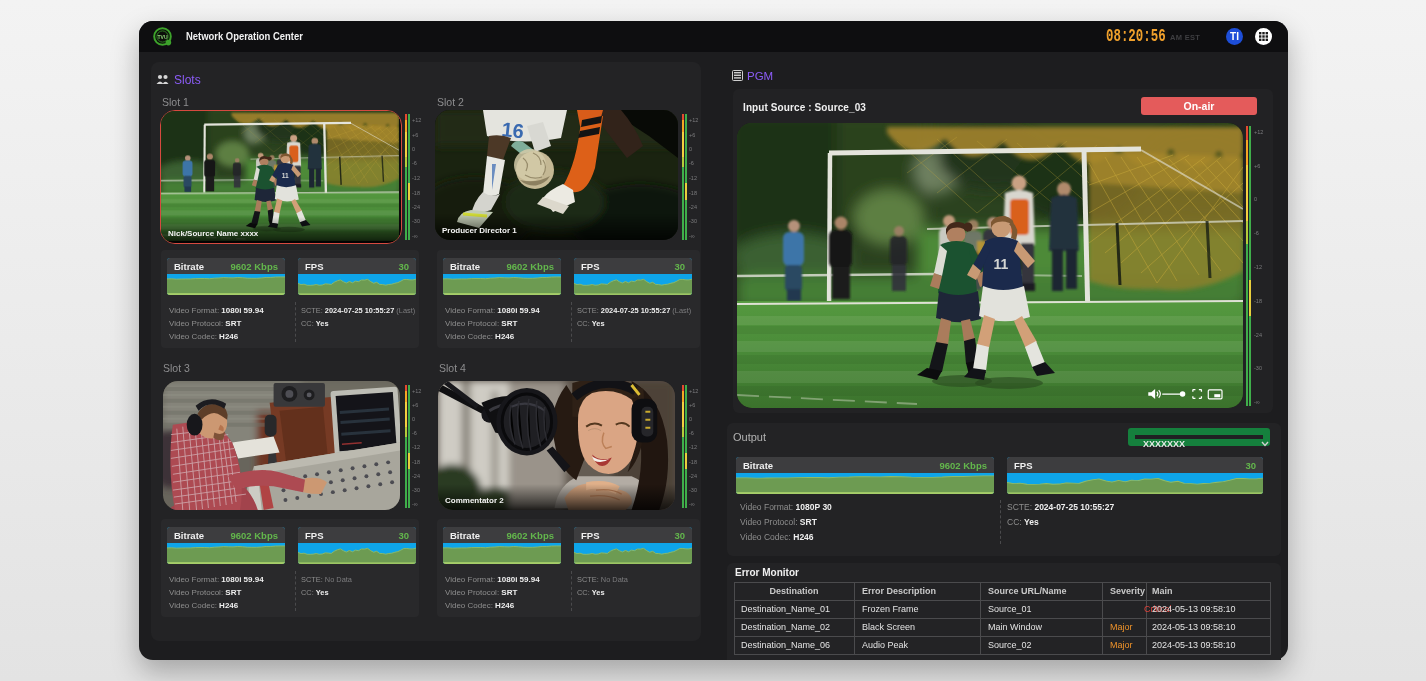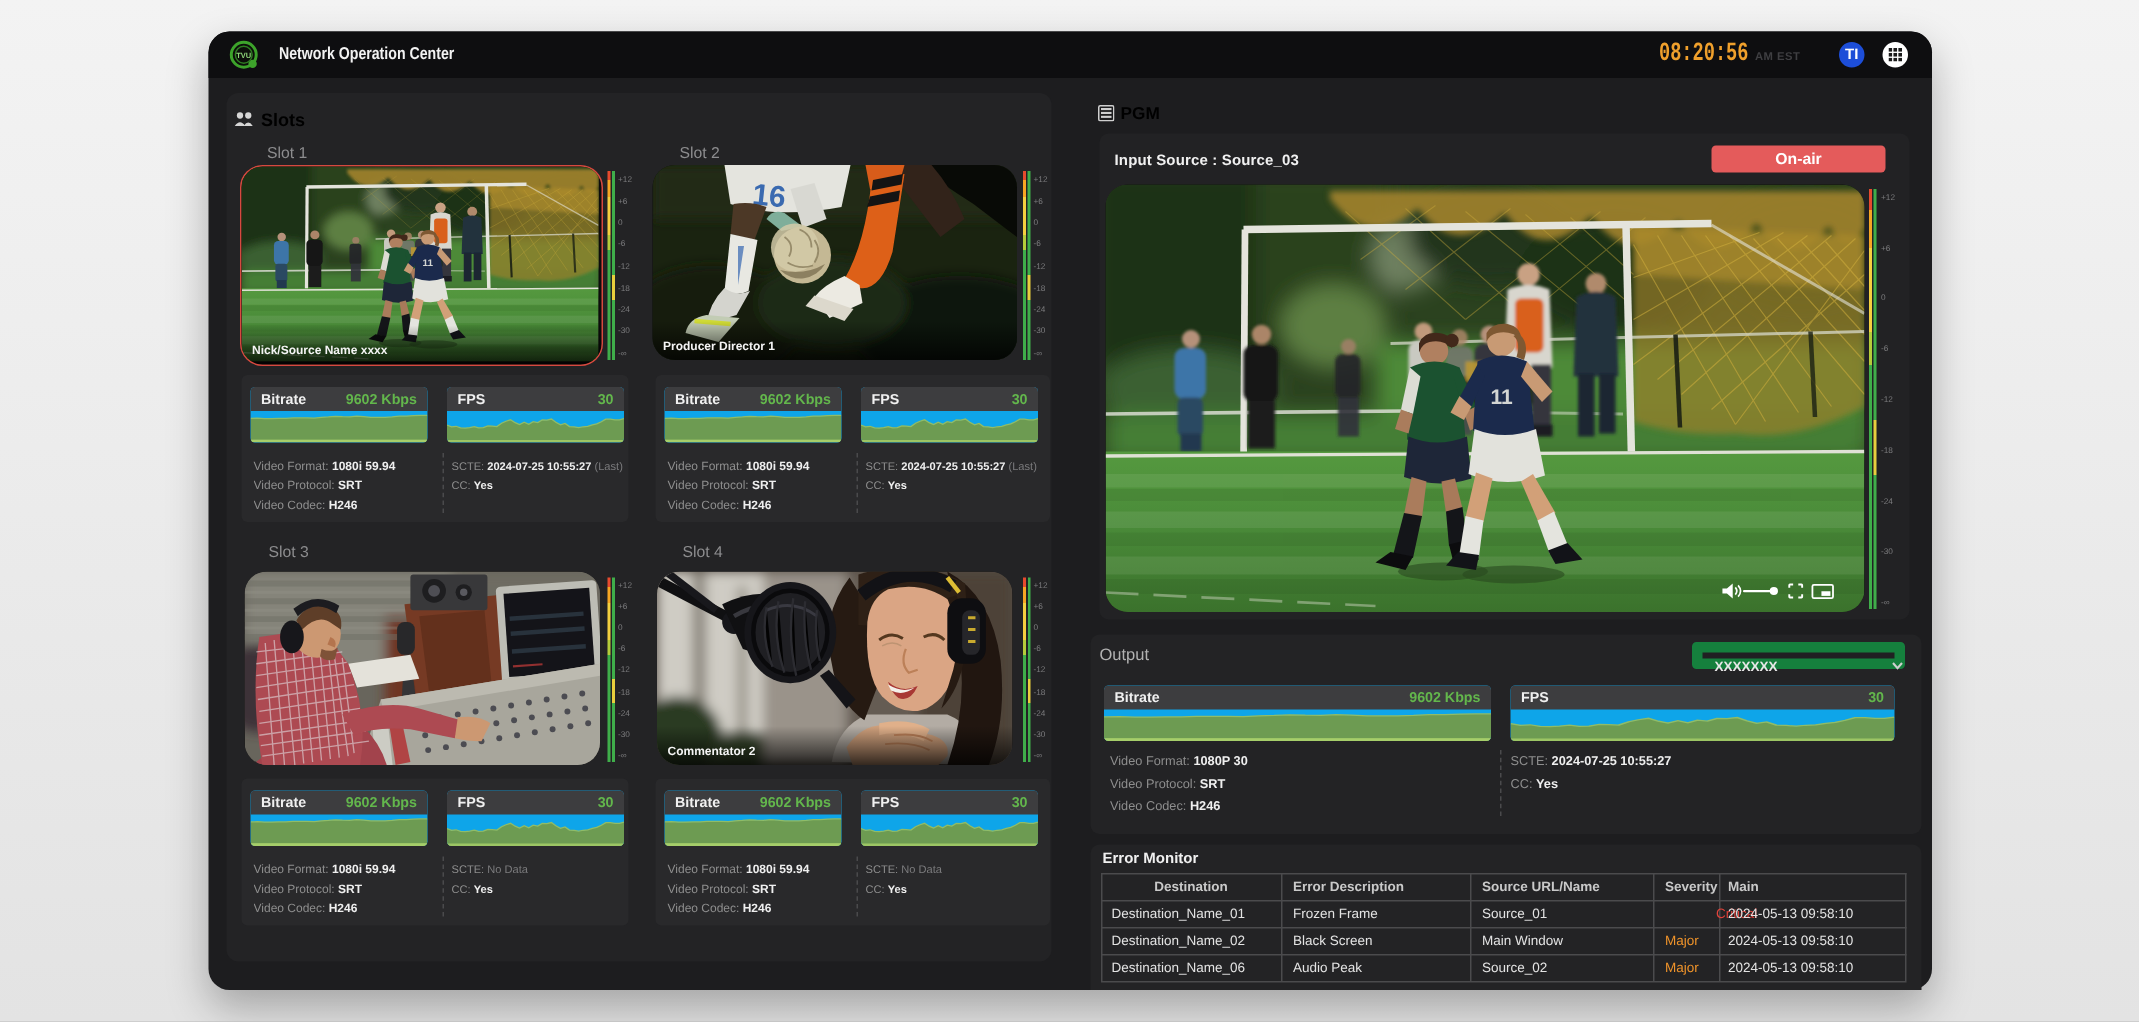--- a/index.html
+++ b/index.html
@@ -9,22 +9,22 @@
 #panel { left:139px; top:21px; width:1149px; height:639px; background:#1d1d1f; border-radius:14px; box-shadow:0 12px 28px rgba(0,0,0,.28); overflow:hidden; }
 #topbar { left:139px; top:21px; width:1149px; height:31px; background:#0e0e10; border-radius:14px 14px 0 0; }
 #title { left:186px; top:30px; font-size:11.5px; font-weight:bold; color:#f2f2f2; transform:scaleX(0.82); transform-origin:left center; }
 #clock { left:1106px; top:29px; font-family:"Liberation Mono", monospace; font-size:13.5px; font-weight:bold; color:#f0a02c; transform:scale(0.92,1.3); transform-origin:left center; }
 #ampm { left:1170px; top:33px; font-size:7.5px; font-weight:bold; color:#3f3f42; letter-spacing:.3px; }
 .circ { border-radius:50%; }
 #avatar { left:1226px; top:28px; width:17px; height:17px; background:#1d4ed8; color:#fff; font-size:10px; font-weight:bold; text-align:center; line-height:17px; }
 #gridbtn { left:1255px; top:28px; width:17px; height:17px; background:#fff; }
 
 #slotsPanel { left:151px; top:62px; width:550px; height:579px; background:#232325; border-radius:8px; }
-.sectTitle { font-size:12px; font-weight:bold; color:#000000; }
-.slotLabel { font-size:10.5px; color:#8d8d8f;margin-left:16px; }
+.sectTitle { font-size:12px; font-weight:normal; color:#8b5cf6; }
+.slotLabel { font-size:10.5px; color:#8d8d8f; }
 .media { overflow:hidden; background:#0c0c0c;border-radius:15px; }
 .media svg { display:block; }
 .mediaTag { position:absolute; left:0; bottom:0; width:100%; height:26px; background:linear-gradient(to top, rgba(0,0,0,.75), rgba(0,0,0,0)); }
 .mediaTag span { position:absolute; left:7px; bottom:5px; font-size:8px; font-weight:bold; color:#f4f4f4; }
 .vu { width:2px; }
 .vuL { background:linear-gradient(to bottom,#e64a2e 0 5%,#f6a623 5% 14%,#f4d03f 14% 34%,#b5cc3a 34% 42%,#3fae4a 42% 100%); }
 .vuR { background:linear-gradient(to bottom,#3fae4a 0 55%,#e8cf3d 55% 68%,#3fae4a 68% 100%); }
 .vuLbl { font-size:5.5px; color:#7c7c7e; line-height:6px; }
 
 .metrics { background:#29292b; border-radius:4px; }

